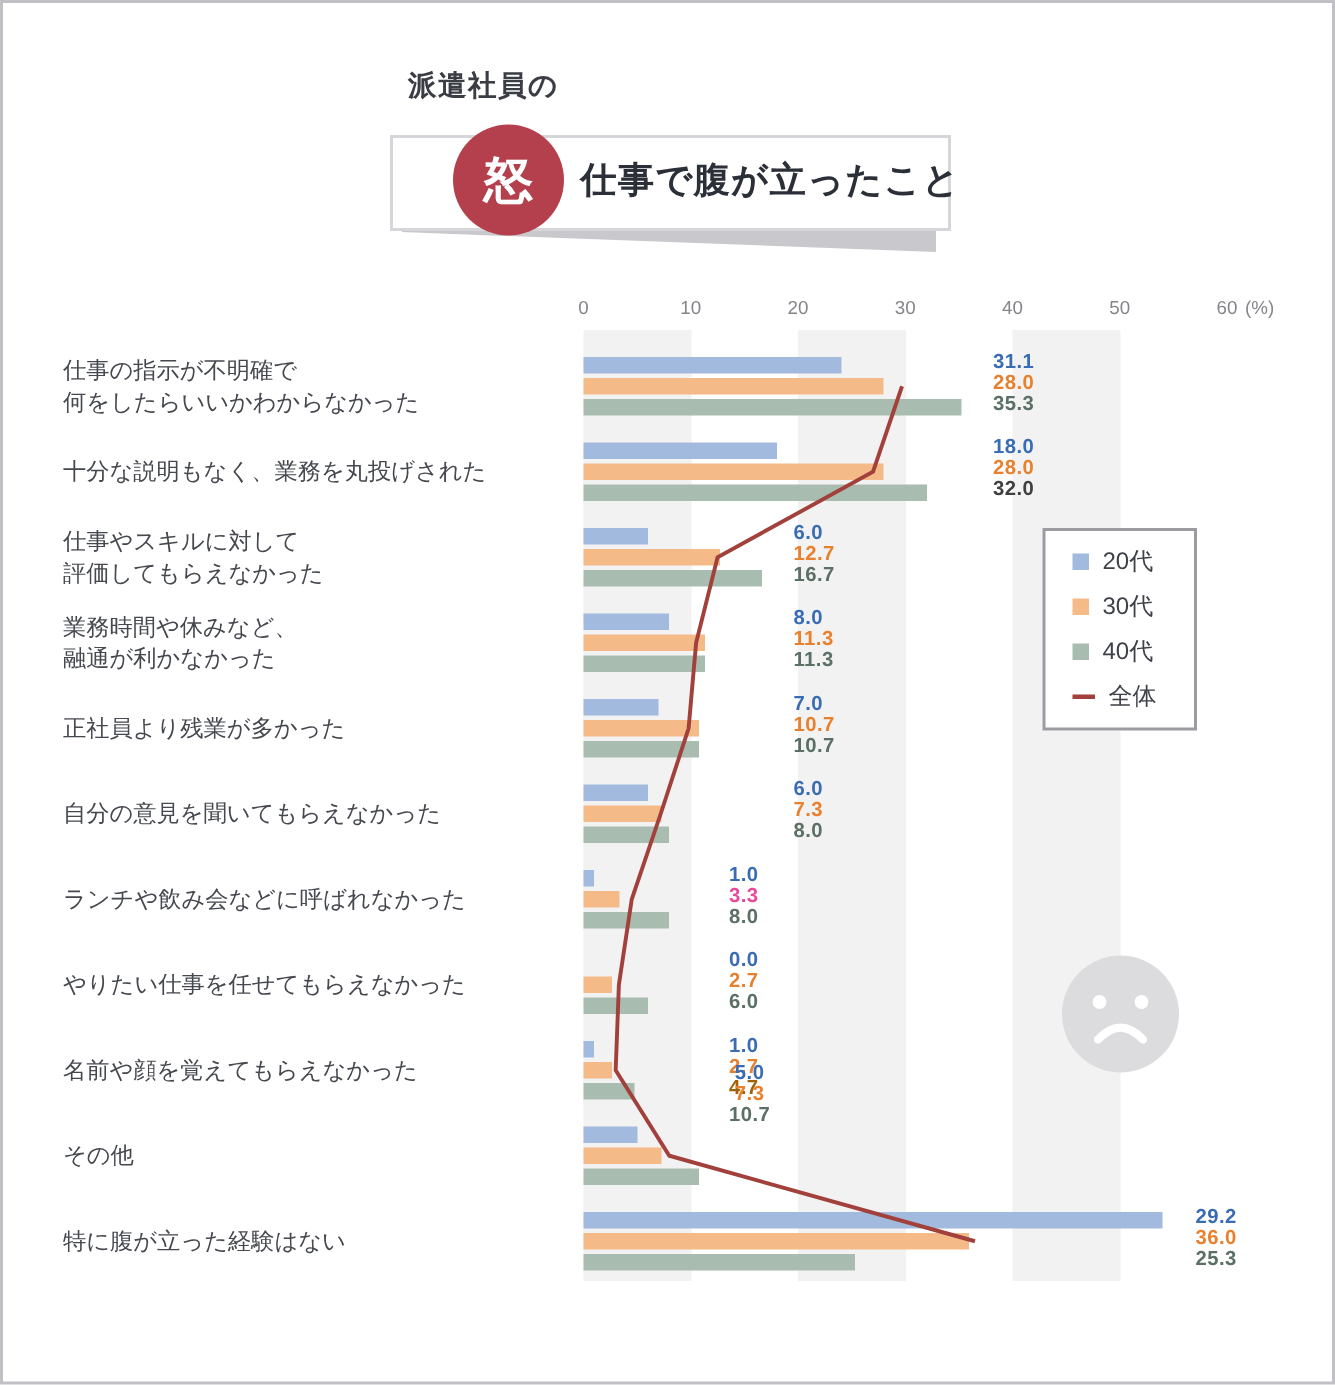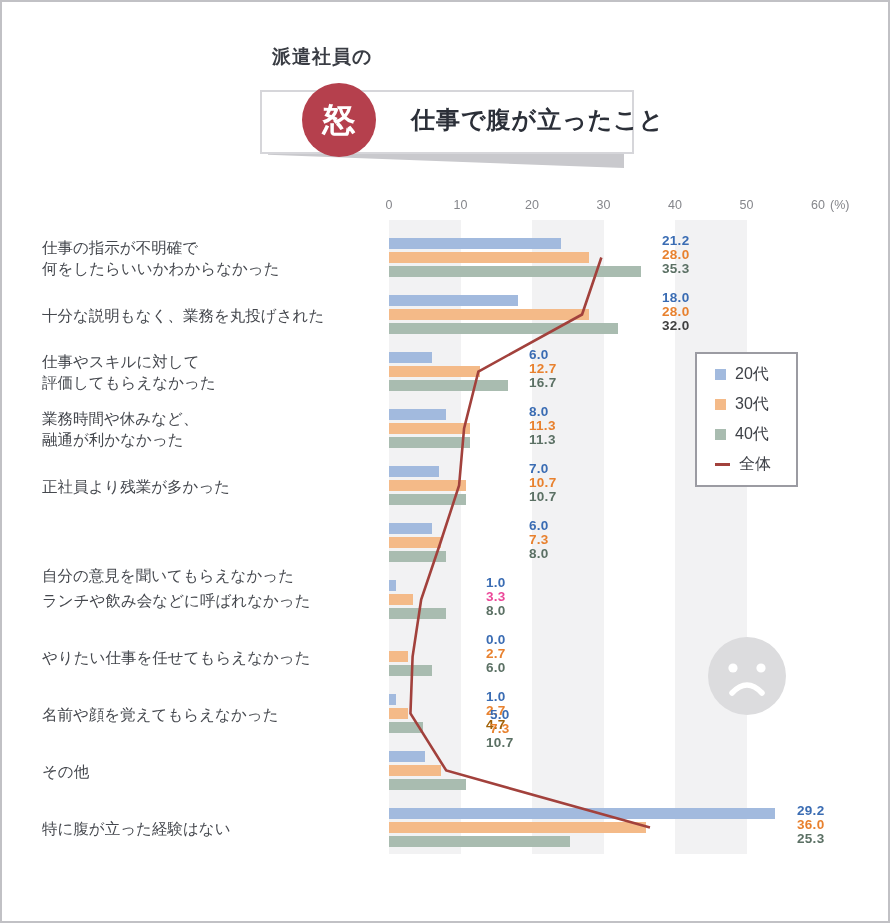--- a/index.html
+++ b/index.html
@@ -5,21 +5,21 @@
   html,body{margin:0;padding:0;background:#fff;}
   body{width:890px;height:923px;font-family:"Liberation Sans","DejaVu Sans",sans-serif;}
   .card{position:absolute;left:0;top:0;width:886px;height:919px;border:2px solid #c1c1c5;background:#fff;overflow:hidden;}
   .title-small{position:absolute;left:270px;top:42px;font-size:19px;font-weight:600;color:#3a3d44;letter-spacing:1px;}
   .title-shadow{position:absolute;left:266px;top:149px;width:356px;height:17px;background:#c9c9cd;
     clip-path:polygon(0 0,100% 0,100% 100%,0 22%);z-index:1;}
   .title-box{position:absolute;left:258px;top:88px;width:370px;height:60px;background:#fff;border:2px solid #d6d6da;z-index:2;}
   .anger-badge{position:absolute;left:300px;top:81px;width:74px;height:74px;border-radius:50%;background:#b5404d;z-index:3;
     display:flex;align-items:center;justify-content:center;}
   .anger-kanji{color:#fff;font-size:33px;font-weight:bold;}
-  .title-main{position:absolute;left:385px;top:88px;height:60px;display:flex;align-items:center;font-size:24px;font-weight:600;color:#2b2f38;letter-spacing:1px;z-index:3;margin-left:24px;}
+  .title-main{position:absolute;left:385px;top:88px;height:60px;display:flex;align-items:center;font-size:24px;font-weight:600;color:#2b2f38;letter-spacing:1px;z-index:3;}
   .band{position:absolute;background:#f2f2f3;}
   .axis-label{position:absolute;top:196px;width:44px;text-align:center;font-size:12.5px;color:#85868b;}
   .axis-unit{position:absolute;top:196px;font-size:12.5px;color:#85868b;}
   .cat{position:absolute;left:40px;width:335px;font-size:15.5px;color:#45484e;line-height:21px;white-space:pre-line;transform:translateY(-50%);}
   .bar{position:absolute;height:11px;}
   .vals{position:absolute;font-size:13.5px;line-height:14.2px;font-weight:600;letter-spacing:.3px;}
   .legend{position:absolute;left:693px;top:350px;width:103px;height:135px;background:#fff;border:2px solid #9b9ba2;z-index:4;
     display:flex;flex-direction:column;justify-content:center;gap:9px;padding-left:18px;box-sizing:border-box;}
   .legend-item{display:flex;align-items:center;gap:9px;font-size:16px;color:#3e4147;}
   .sw{width:11px;height:11px;display:inline-block;}
@@ -54,21 +54,21 @@
       <div class="axis-label" style="left: 794px;">60</div>
       <div class="axis-unit" style="left: 828px;">(%)</div>
       <div class="cat" style="top: 255.5px;">仕事の指示が不明確で
 何をしたらいいかわからなかった</div>
       <div class="cat" style="top: 312.5px;">十分な説明もなく、業務を丸投げされた</div>
       <div class="cat" style="top: 369.5px;">仕事やスキルに対して
 評価してもらえなかった</div>
       <div class="cat" style="top: 426.5px;">業務時間や休みなど、
 融通が利かなかった</div>
       <div class="cat" style="top: 483.5px;">正社員より残業が多かった</div>
-      <div class="cat" style="top: 540.5px; margin-top: 32px;">自分の意見を聞いてもらえなかった</div>
+      <div class="cat" style="top: 540.5px;">自分の意見を聞いてもらえなかった</div>
       <div class="cat" style="top: 597.5px;">ランチや飲み会などに呼ばれなかった</div>
       <div class="cat" style="top: 654.5px;">やりたい仕事を任せてもらえなかった</div>
       <div class="cat" style="top: 711.5px;">名前や顔を覚えてもらえなかった</div>
       <div class="cat" style="top: 768.5px;">その他</div>
       <div class="cat" style="top: 825.5px;">特に腹が立った経験はない</div>
       <div class="bar" style="left: 387px; top: 236px; width: 171.6px; background: rgb(162, 186, 222);"></div>
       <div class="bar" style="left: 387px; top: 293px; width: 128.7px; background: rgb(162, 186, 222);"></div>
       <div class="bar" style="left: 387px; top: 350px; width: 42.9px; background: rgb(162, 186, 222);"></div>
       <div class="bar" style="left: 387px; top: 407px; width: 57.2px; background: rgb(162, 186, 222);"></div>
       <div class="bar" style="left: 387px; top: 464px; width: 50.05px; background: rgb(162, 186, 222);"></div>
@@ -93,21 +93,21 @@
       <div class="bar" style="left: 387px; top: 378px; width: 119.405px; background: rgb(169, 188, 176);"></div>
       <div class="bar" style="left: 387px; top: 435px; width: 80.795px; background: rgb(169, 188, 176);"></div>
       <div class="bar" style="left: 387px; top: 492px; width: 76.505px; background: rgb(169, 188, 176);"></div>
       <div class="bar" style="left: 387px; top: 549px; width: 57.2px; background: rgb(169, 188, 176);"></div>
       <div class="bar" style="left: 387px; top: 606px; width: 57.2px; background: rgb(169, 188, 176);"></div>
       <div class="bar" style="left: 387px; top: 663px; width: 42.9px; background: rgb(169, 188, 176);"></div>
       <div class="bar" style="left: 387px; top: 720px; width: 33.605px; background: rgb(169, 188, 176);"></div>
       <div class="bar" style="left: 387px; top: 777px; width: 76.505px; background: rgb(169, 188, 176);"></div>
       <div class="bar" style="left: 387px; top: 834px; width: 180.895px; background: rgb(169, 188, 176);"></div>
       <div class="vals" style="left: 660px; top: 232px;">
-        <div style="color: rgb(58, 108, 179);">21.2</div>
+        <div style="color: rgb(58, 108, 179);">31.1</div>
         <div style="color: rgb(232, 129, 46);">28.0</div>
         <div style="color: rgb(91, 112, 100);">35.3</div>
       </div>
       <div class="vals" style="left: 660px; top: 289px;">
         <div style="color: rgb(58, 108, 179);">18.0</div>
         <div style="color: rgb(232, 129, 46);">28.0</div>
         <div style="color: #404040;">32.0</div>
       </div>
       <div class="vals" style="left: 527px; top: 346px;">
         <div style="color: rgb(58, 108, 179);">6.0</div>

